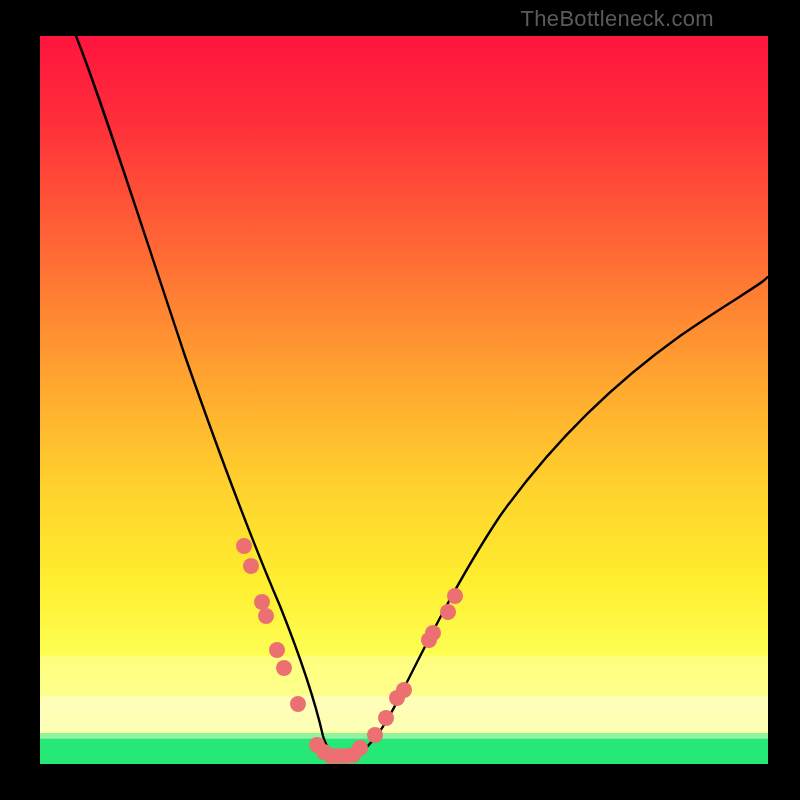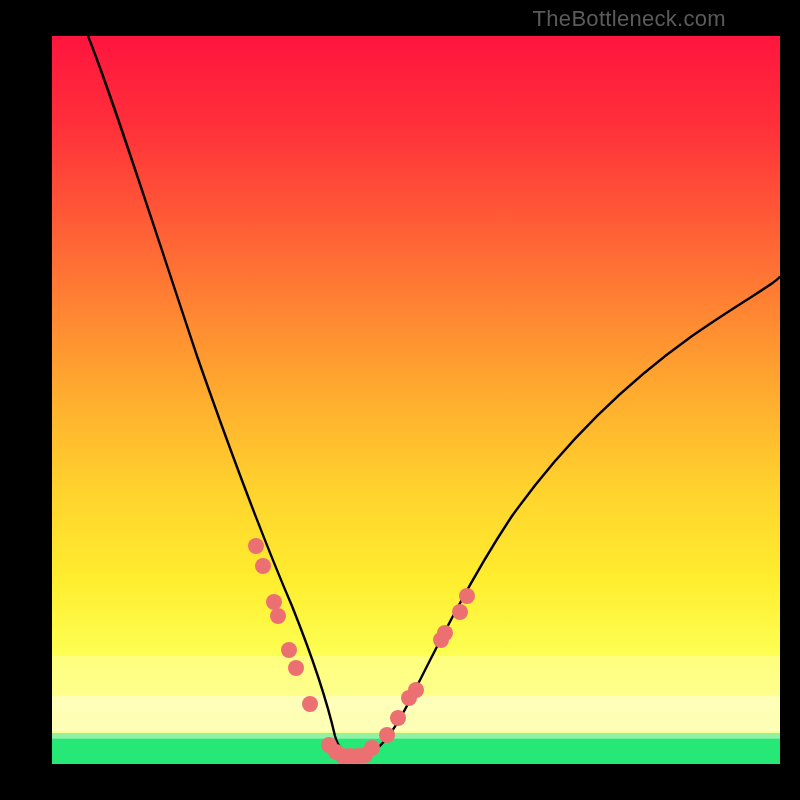--- a/index.html
+++ b/index.html
@@ -6,21 +6,21 @@
     margin: 0;
     padding: 0;
     width: 800px;
     height: 800px;
     background: #000;
     overflow: hidden;
     font-family: Arial, Helvetica, sans-serif;
   }
   .frame {
     position: absolute;
-    left: 16px;
+    left: 4px;
     top: 0;
     width: 720px;
     height: 800px;
     background: #000;
   }
   .plot {
     position: absolute;
     left: 36px;
     top: 36px;
     width: 728px;

